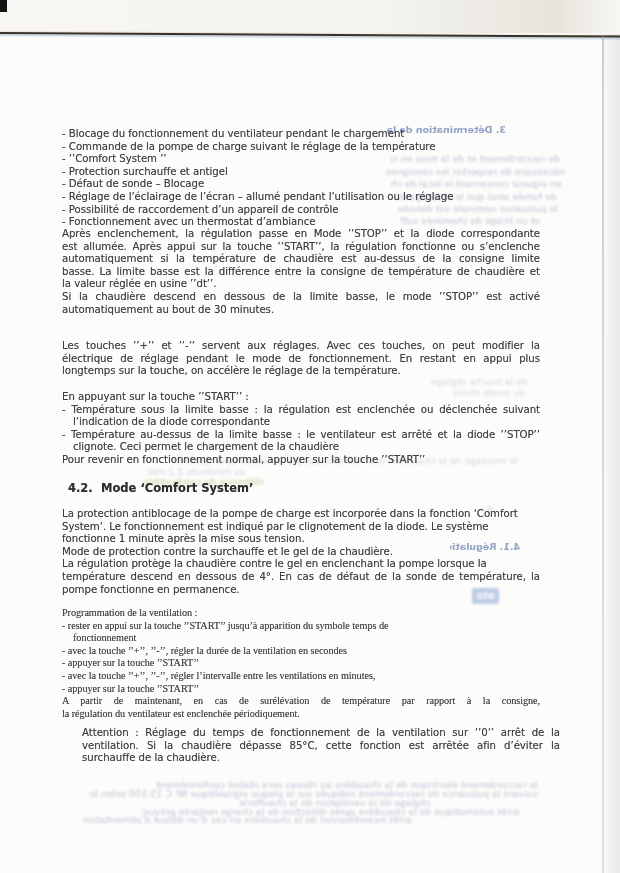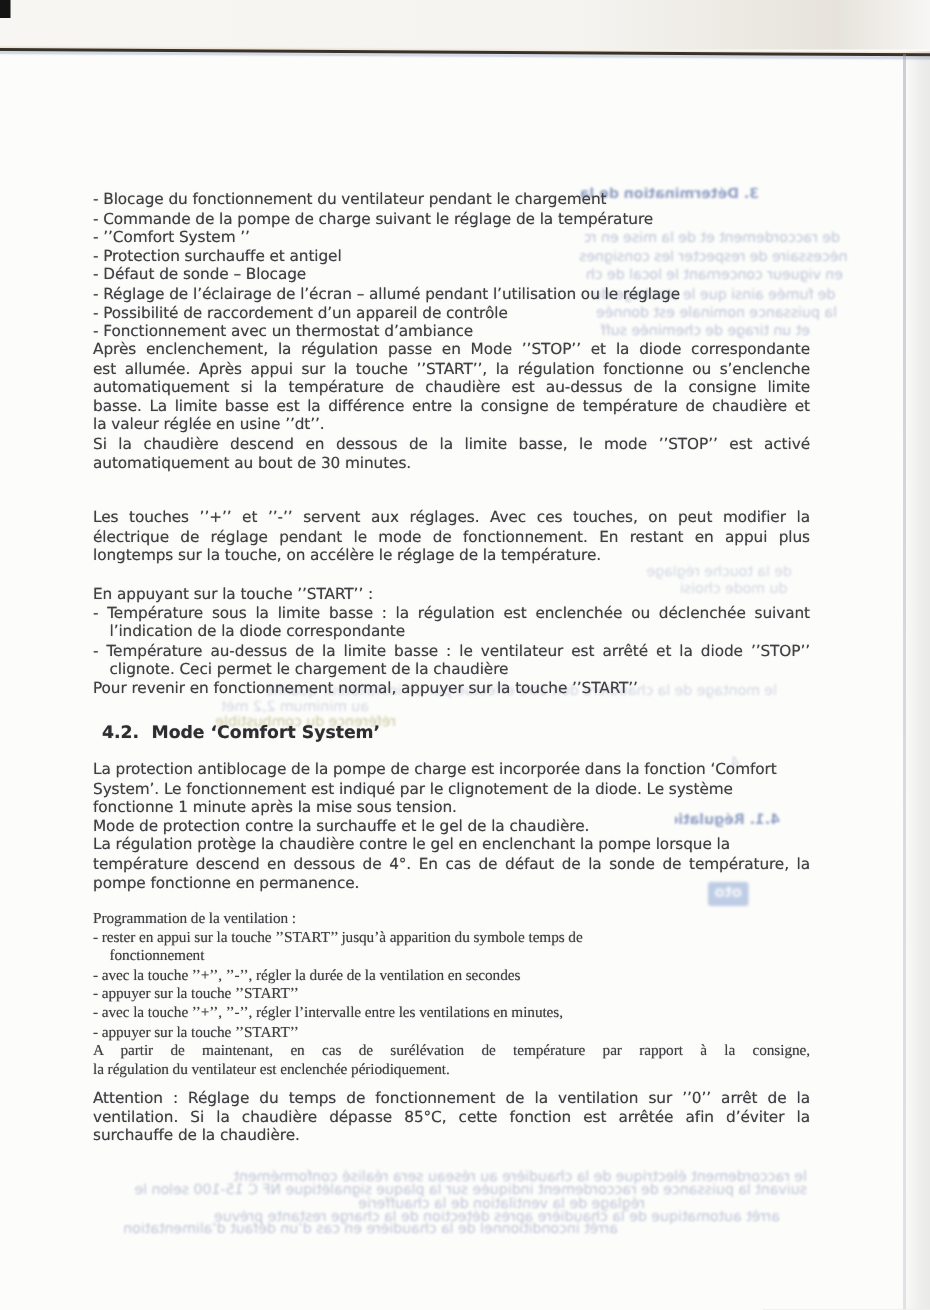--- a/index.html
+++ b/index.html
@@ -146,19 +146,19 @@
     <div class="ln">- rester en appui sur la touche ’’START’’ jusqu’à apparition du symbole temps de</div>
     <div class="ln ind">fonctionnement</div>
     <div class="ln">- avec la touche ’’+’’, ’’-’’, régler la durée de la ventilation en secondes</div>
     <div class="ln">- appuyer sur la touche ’’START’’</div>
     <div class="ln">- avec la touche ’’+’’, ’’-’’, régler l’intervalle entre les ventilations en minutes,</div>
     <div class="ln">- appuyer sur la touche ’’START’’</div>
     <div class="ln j">A partir de maintenant, en cas de surélévation de température par rapport à la consigne,</div>
     <div class="ln">la régulation du ventilateur est enclenchée périodiquement.</div>
   </div>
 
-  <div class="blk soft" style="top:727px;">
+  <div class="blk soft" style="top:727px;margin-left:20px;">
     <div class="ln j">Attention : Réglage du temps de fonctionnement de la ventilation sur ’’0’’ arrêt de la</div>
     <div class="ln j">ventilation. Si la chaudière dépasse 85°C, cette fonction est arrêtée afin d’éviter la</div>
     <div class="ln">surchauffe de la chaudière.</div>
   </div>
 
 </div>
 
 </body></html>

